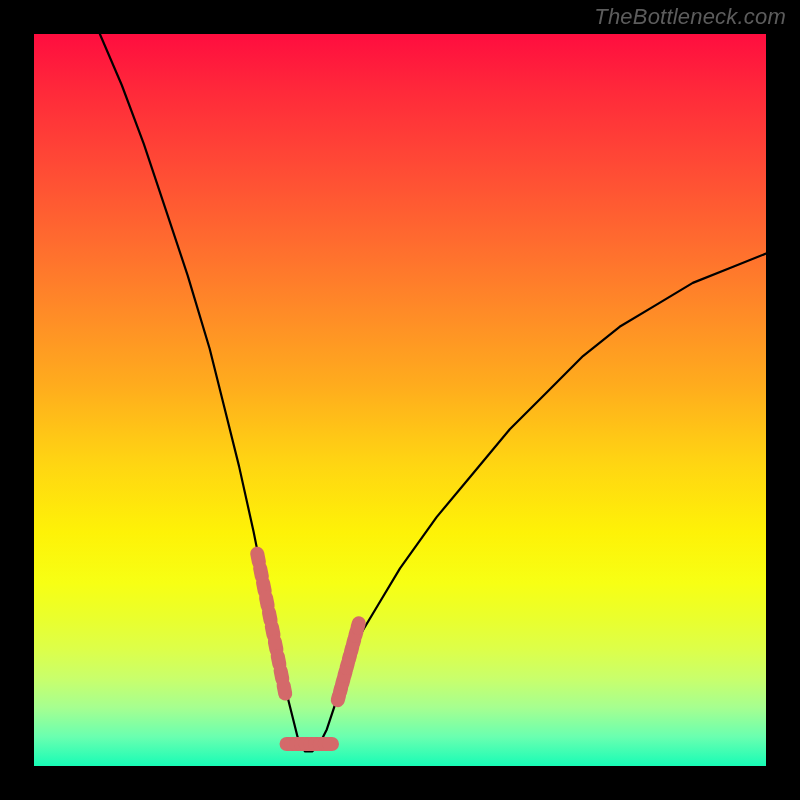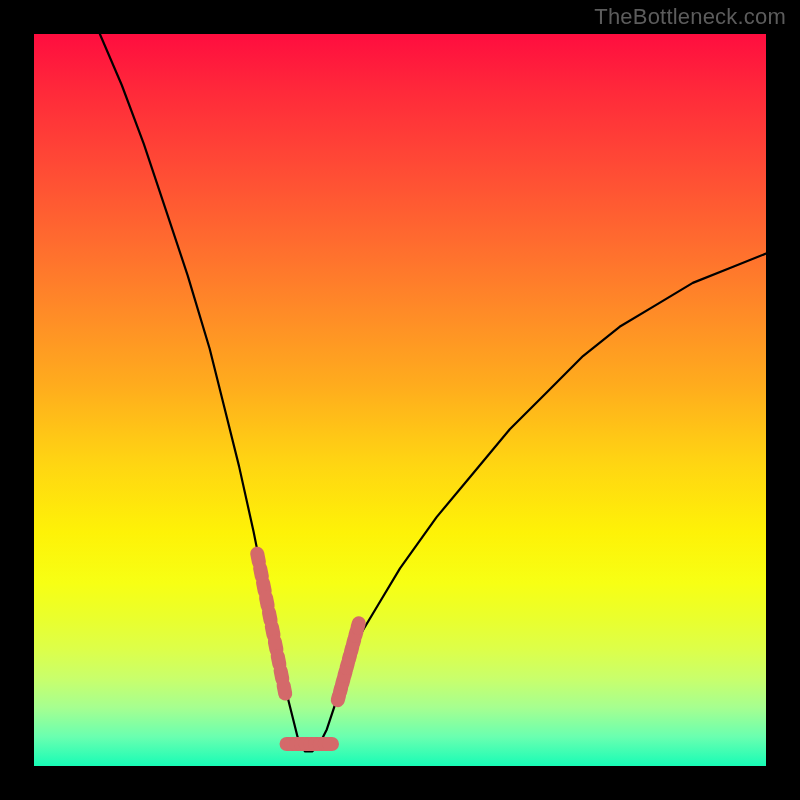--- a/index.html
+++ b/index.html
@@ -21,20 +21,21 @@
   }
   .watermark {
     position: absolute;
     top: 4px;
     right: 14px;
     color: #5c5c5c;
     font-size: 22px;
     font-weight: 400;
     letter-spacing: 0.2px;
     z-index: 10;
+    font-style: italic;
   }
   .plot-bg {
     position: absolute;
     left: 34px;
     top: 34px;
     width: 732px;
     height: 732px;
     
     background: linear-gradient(
       to bottom,

